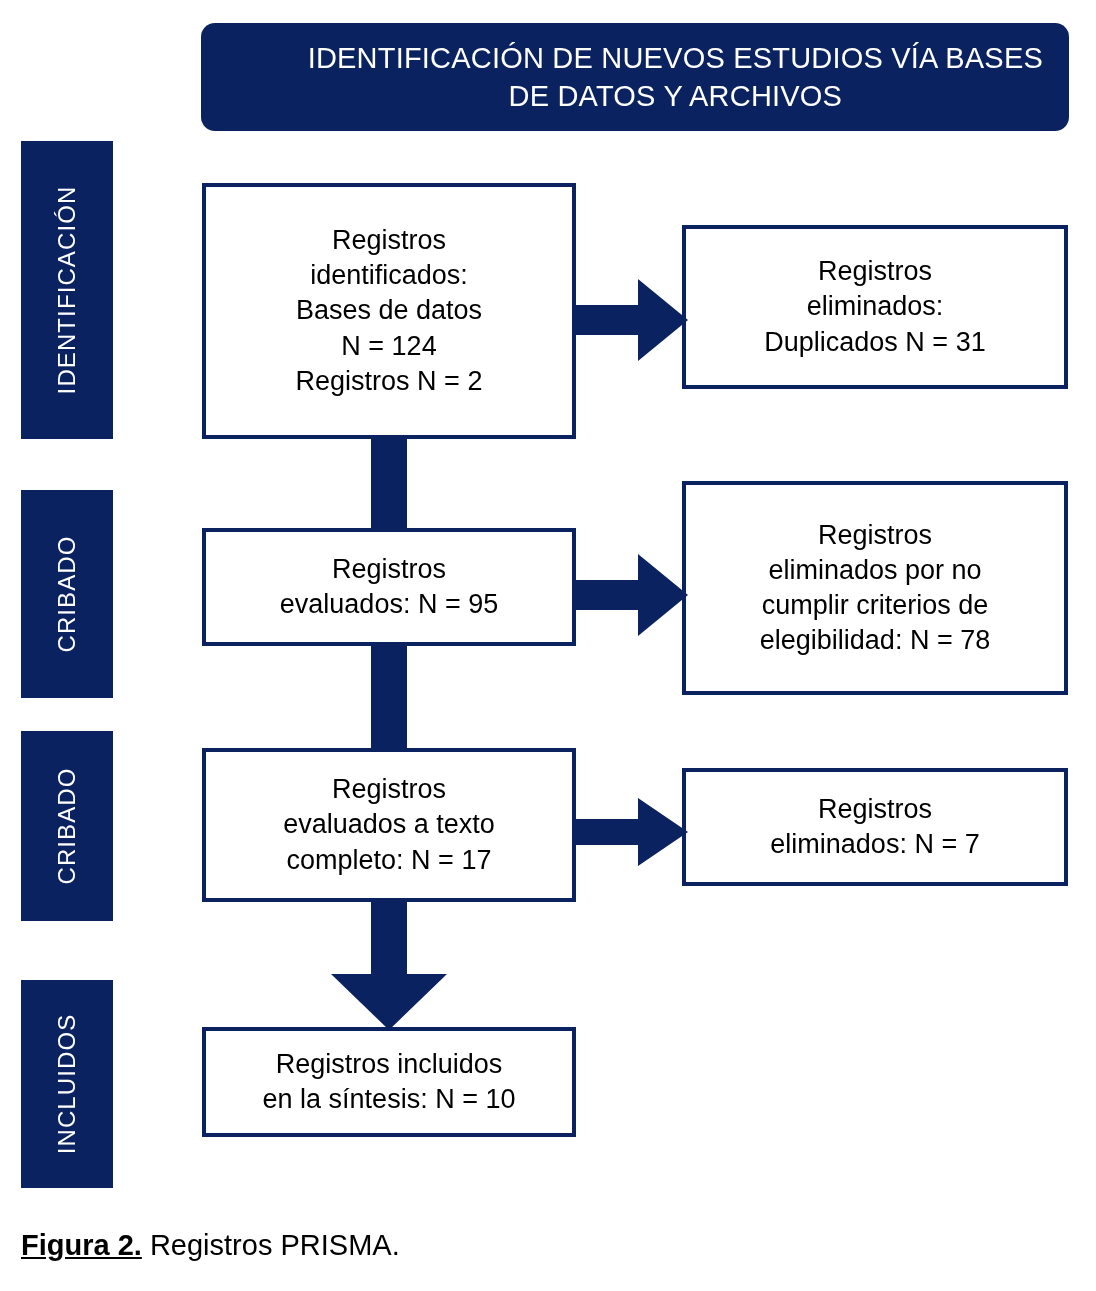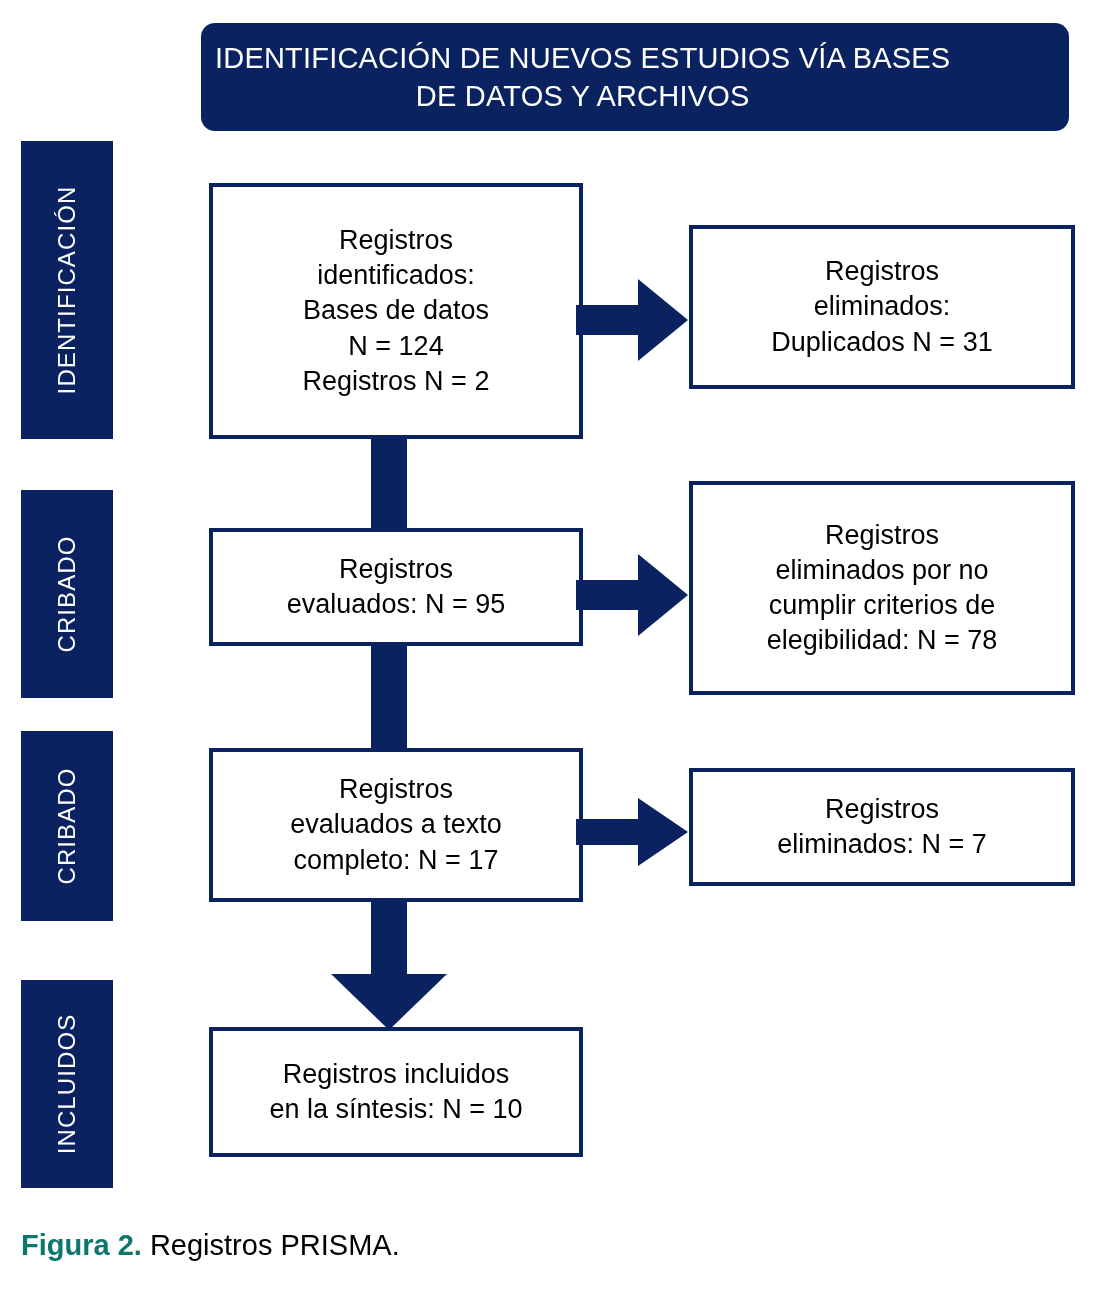--- a/index.html
+++ b/index.html
@@ -20,23 +20,23 @@
   #header-banner {
     position: absolute;
     left: 201px;
     top: 23px;
     width: 868px;
     height: 108px;
     background: #0a2260;
     border-radius: 14px;
     display: flex;
     align-items: center;
-    justify-content: flex-start;
+    justify-content: flex-end;
     box-sizing: border-box;
-    padding: 0 14px;
+    padding: 0 26px;
   }
   #header-banner .banner-text {
     color: #ffffff;
     font-size: 29px;
     line-height: 1.32;
     text-align: center;
     letter-spacing: 0.2px;
     white-space: pre-line;
   }
 
@@ -65,37 +65,36 @@
   
   .flow-box {
     position: absolute;
     border: 4px solid #0a2260;
     background: #ffffff;
     box-sizing: border-box;
     display: flex;
     align-items: center;
     justify-content: center;
     padding: 6px 20px;
-    margin-left: 7px;
   }
   .flow-box .box-text {
     font-size: 27px;
     line-height: 1.30;
     text-align: center;
     color: #000000;
     white-space: pre-line;
   }
 
   #box-identified      { left: 202px; top: 183px;  width: 374px; height: 256px; }
   #box-duplicates      { left: 682px; top: 225px;  width: 386px; height: 164px; }
   #box-screened        { left: 202px; top: 528px;  width: 374px; height: 118px; }
   #box-excluded-crit   { left: 682px; top: 481px;  width: 386px; height: 214px; }
   #box-fulltext        { left: 202px; top: 748px;  width: 374px; height: 154px; }
   #box-excluded-ft     { left: 682px; top: 768px;  width: 386px; height: 118px; }
-  #box-included        { left: 202px; top: 1027px; width: 374px; height: 130px; }
+  #box-included        { left: 202px; top: 1027px; width: 374px; height: 110px; }
 
   
   .connector-v {
     position: absolute;
     left: 371px;
     width: 36px;
     background: #0a2260;
   }
   #connector-1-2 { top: 439px; height: 90px; }
   #connector-2-3 { top: 646px; height: 103px; }
@@ -114,22 +113,23 @@
   
   #figure-caption {
     position: absolute;
     left: 21px;
     top: 1228px;
     font-size: 29px;
     line-height: 1.2;
     white-space: nowrap;
   }
   #figure-caption .caption-label {
-    color: #0f766e;
+    color: #000000;
     font-weight: bold;
+    text-decoration: underline;
   }
   #figure-caption .caption-text {
     color: #000000;
   }
 </style>
 </head>
 <body>
 
 <div id="header-banner">
   <div class="banner-text">IDENTIFICACIÓN DE NUEVOS ESTUDIOS VÍA BASES

